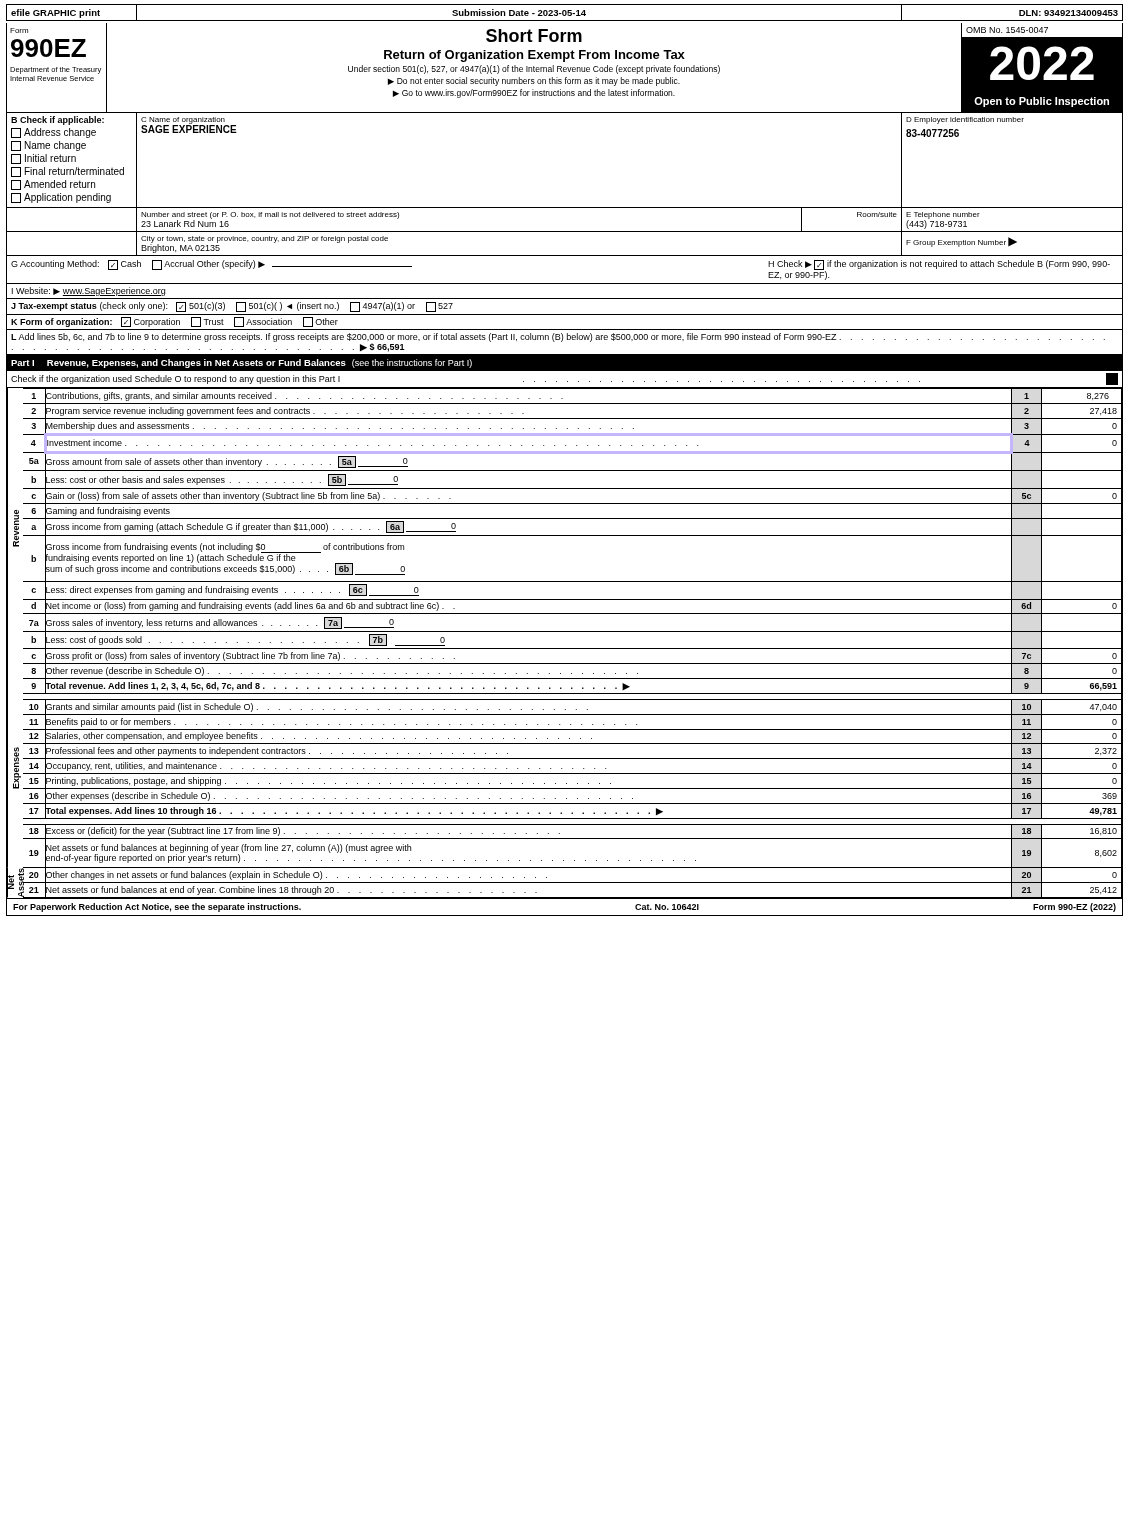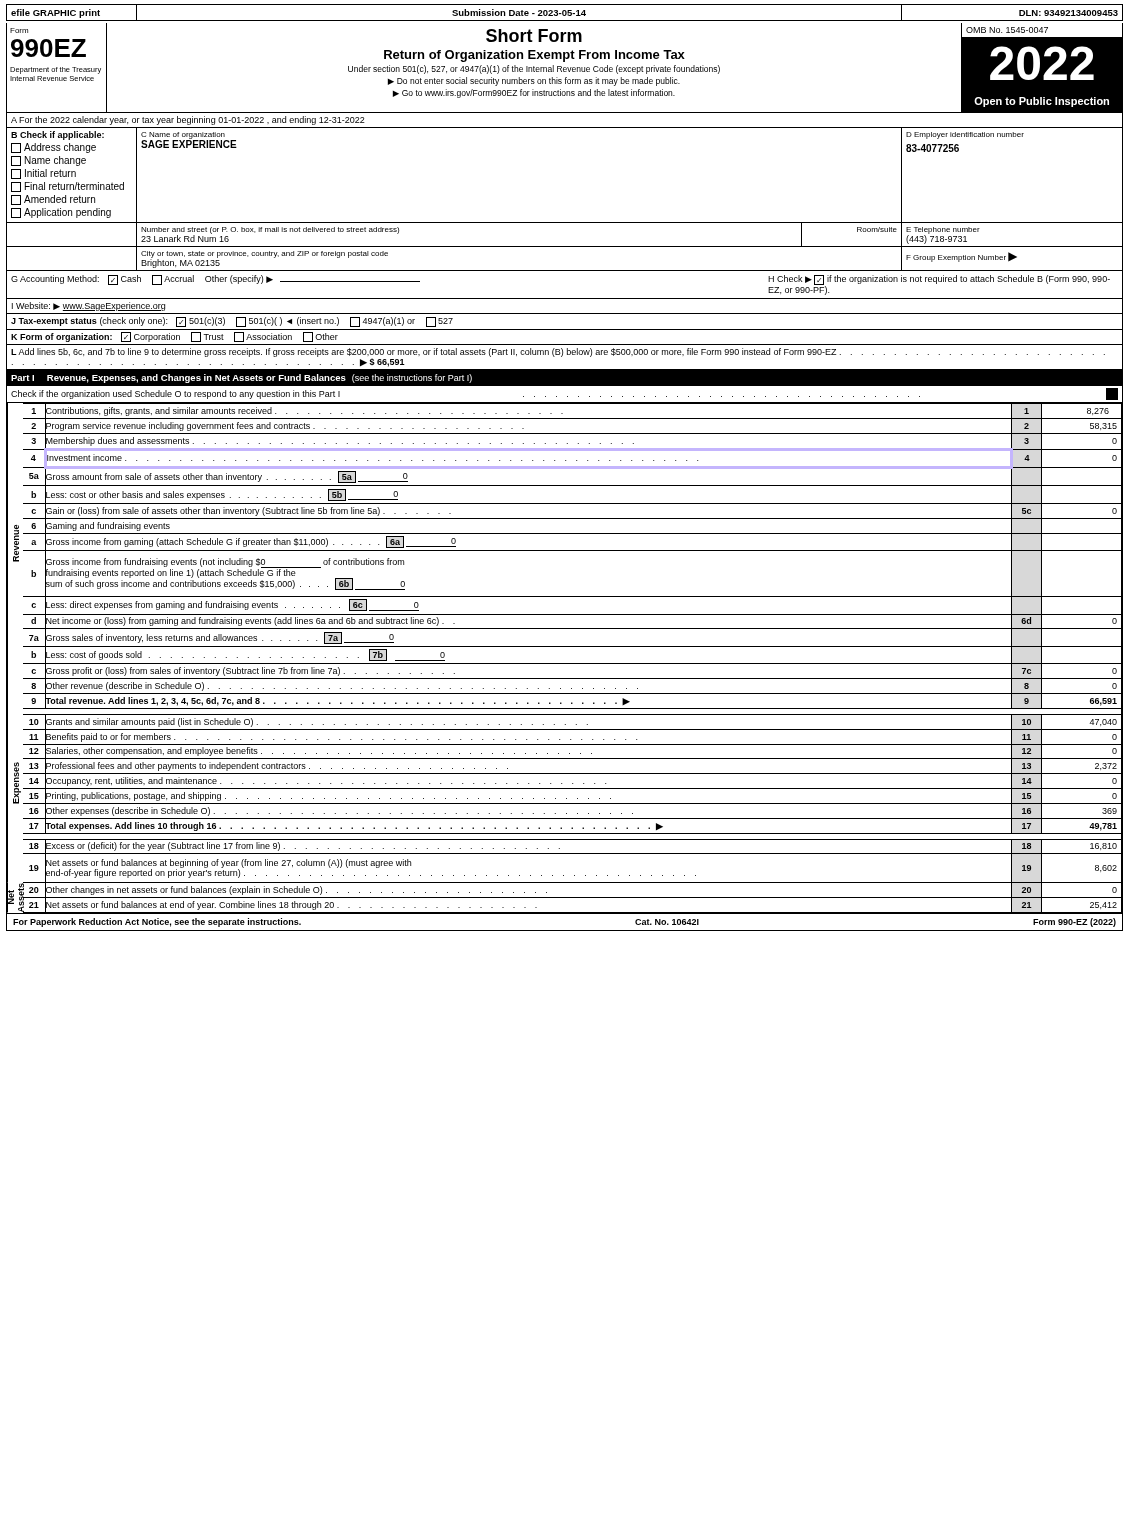--- a/index.html
+++ b/index.html
@@ -56,23 +56,20 @@
       <div class="note">▶ Do not enter social security numbers on this form as it may be made public.</div>
       <div class="link"><span>▶ Go to www.irs.gov/Form990EZ for instructions and the latest information.</span></div>
     </div>
     <div class="title-right">
       <div class="omb-box">OMB No. 1545-0047</div>
       <div class="year-box">2022</div>
       <div class="open-box">Open to Public Inspection</div>
     </div>
   </div>
 
-  <div style="border:1px solid #000; border-top:none; padding:2px 4px; font-size:9px;">
-    <span>A For the 2022 calendar year, or tax year beginning 01-01-2022 , and ending 12-31-2022</span>
-  </div>
 
   <div style="display:flex; border:1px solid #000; border-top:none;">
 
     <div style="flex:0 0 130px; border-right:1px solid #000; padding:2px 4px;">
       <div style="font-size:9px; font-weight:bold; margin-bottom:2px;">B Check if applicable:</div>
       <div class="checkbox-row">
         <div class="checkbox"></div>
         <span>Address change</span>
       </div>
       <div class="checkbox-row">
@@ -140,21 +137,21 @@
     <div style="flex:1; font-size:9px;">
       <span>G Accounting Method:</span>
       <span style="margin-left:6px;">
         <span class="cb" style="display:inline-block;width:10px;height:10px;border:1px solid #000;font-size:8px;text-align:center;line-height:10px;vertical-align:middle;">✓</span>
         <span>Cash</span>
       </span>
       <span style="margin-left:8px;">
         <span class="cb" style="display:inline-block;width:10px;height:10px;border:1px solid #000;font-size:8px;text-align:center;line-height:10px;vertical-align:middle;"></span>
         <span>Accrual</span>
       </span>
-      <span style="margin-left:8px;">
+      <span style="">
         <span>Other (specify) ▶</span>
         <span style="border-bottom:1px solid #000; display:inline-block; width:140px; margin-left:4px;"></span>
       </span>
     </div>
     <div style="flex:0 0 350px; font-size:9px;">
       <span>H Check ▶</span>
       <span style="display:inline-block;width:10px;height:10px;border:1px solid #000;font-size:8px;text-align:center;line-height:10px;vertical-align:middle;">✓</span>
       <span>if the organization is not required to attach Schedule B (Form 990, 990-EZ, or 990-PF).</span>
     </div>
   </div>
@@ -236,21 +233,21 @@
           <tr>
         <td style="width:22px;text-align:center;font-weight:bold;border:1px solid #000;border-left:none;">1</td>
         <td style="border:1px solid #000;">Contributions, gifts, grants, and similar amounts received <span style="letter-spacing:3px;">. . . . . . . . . . . . . . . . . . . . . . . . . . .</span></td>
         <td style="width:30px;text-align:center;font-weight:bold;background:#d8d8d8;border:1px solid #000;">1</td>
         <td style="width:80px;text-align:right;border:1px solid #000;padding-right:12px;">8,276</td>
       </tr>
       <tr>
         <td style="width:22px;text-align:center;font-weight:bold;border:1px solid #000;border-left:none;">2</td>
         <td style="border:1px solid #000;">Program service revenue including government fees and contracts <span style="letter-spacing:3px;">. . . . . . . . . . . . . . . . . . . .</span></td>
         <td style="width:30px;text-align:center;font-weight:bold;background:#d8d8d8;border:1px solid #000;">2</td>
-        <td style="width:80px;text-align:right;border:1px solid #000;padding-right:4px;">58,315</td>
+        <td style="width:80px;text-align:right;border:1px solid #000;padding-right:4px;">27,418</td>
       </tr>
       <tr>
         <td style="width:22px;text-align:center;font-weight:bold;border:1px solid #000;border-left:none;">3</td>
         <td style="border:1px solid #000;">Membership dues and assessments <span style="letter-spacing:3px;">. . . . . . . . . . . . . . . . . . . . . . . . . . . . . . . . . . . . . . . . .</span></td>
         <td style="width:30px;text-align:center;font-weight:bold;background:#d8d8d8;border:1px solid #000;">3</td>
         <td style="width:80px;text-align:right;border:1px solid #000;padding-right:4px;">0</td>
       </tr>
       <tr>
         <td style="width:22px;text-align:center;font-weight:bold;border:1px solid #000;border-left:none;">4</td>
         <td style="border:3px solid #c4b5fd;">Investment income <span style="letter-spacing:3px;">. . . . . . . . . . . . . . . . . . . . . . . . . . . . . . . . . . . . . . . . . . . . . . . . . . . . .</span></td>

